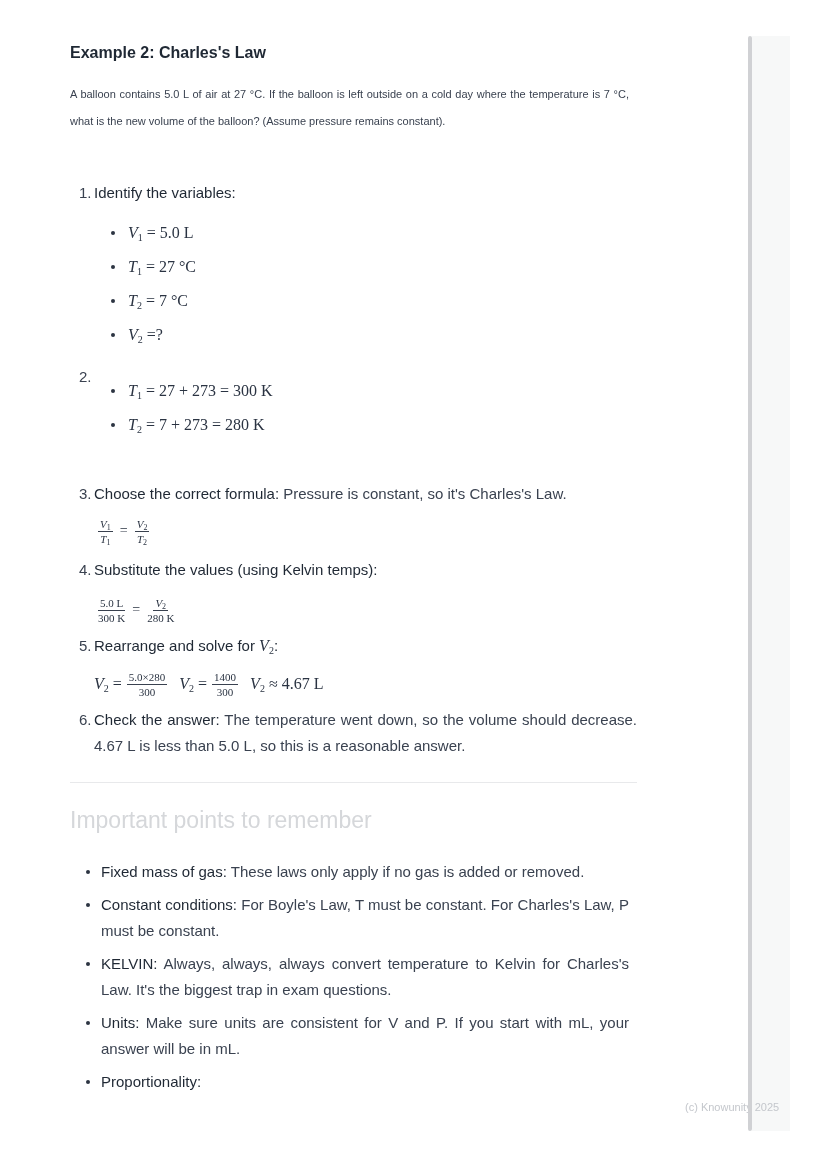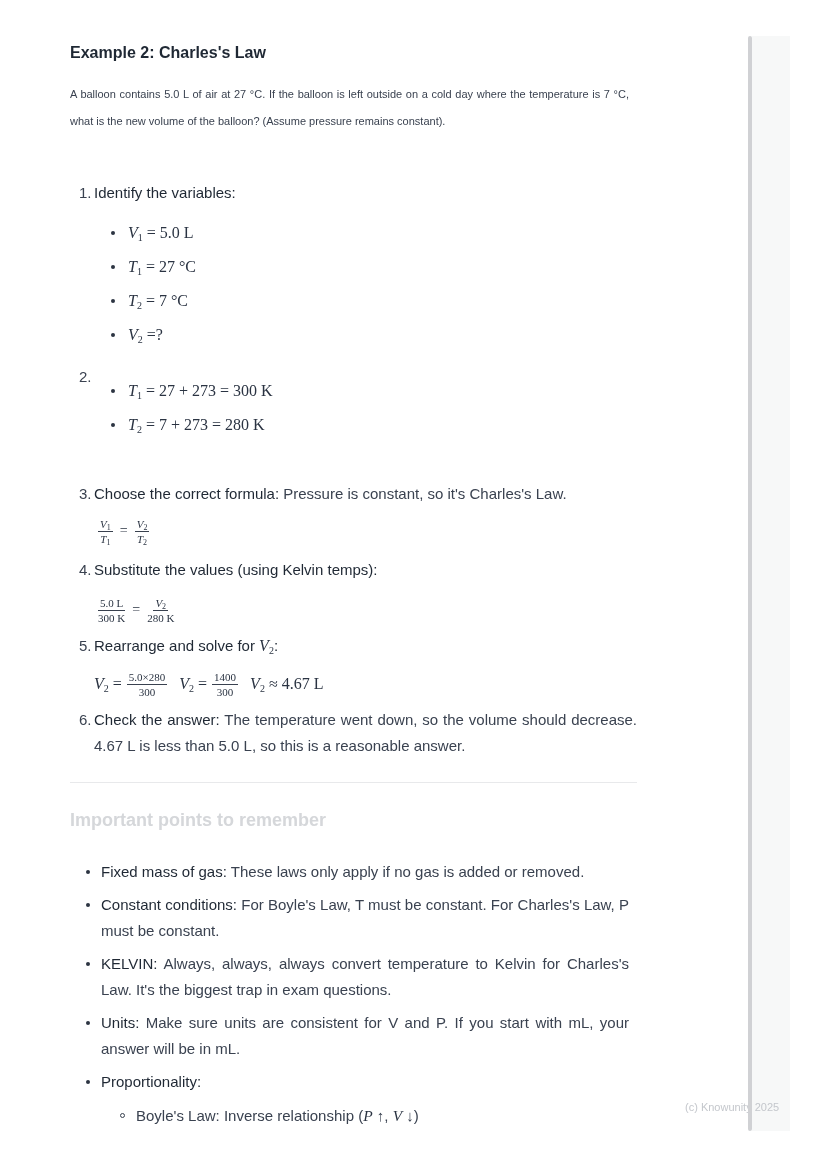--- a/index.html
+++ b/index.html
@@ -44,21 +44,21 @@
   .fnum { border-bottom:1px solid #39414f; padding:1px 2px 1px; }
   .fden { padding-top:1px; }
   .feq { margin:0 7px; font-size:14px; }
   .mgroup { display:inline-flex; align-items:center; margin-right:12px; }
   .mgroup .frac { margin-left:5px; }
 
   .divider { position:absolute; left:0; width:567px; height:1px; background:#e8e9eb; top:782px; }
 
   .muted-heading {
     position:absolute; top:805px; left:0; margin:0;
-    font-size:18px; font-weight:700; color:#d5d7da; line-height:30px;
+    font-size:23px; font-weight:400; color:#d5d7da; line-height:30px;
   }
 
   .points { position:absolute; top:851px; left:0; right:0; }
   .points > li { position:relative; padding-left:23px; font-size:15px; line-height:26px; margin-bottom:7px; text-align:justify; }
   .points > li > .dot { left:8px; top:11px; }
   .sub-list li { position:relative; padding-left:27px; line-height:26px; }
   .circle { position:absolute; left:11px; top:10px; width:5px; height:5px; border-radius:50%; border:1px solid #3a4250; background:transparent; box-sizing:border-box; }
   .sub-math { font-family:"Liberation Serif", serif; font-size:15.5px; color:#2a3342; }
 
   .scrollbar { position:absolute; left:748px; top:36px; width:4px; height:1095px; background:#d0d1d4; border-radius:2px; z-index:3; }
@@ -171,26 +171,20 @@
   <h2 class="muted-heading">Important points to remember</h2>
 
   <ul class="points">
     <li><span class="dot"></span><span class="pt"><strong>Fixed mass of gas:</strong><span> These laws only apply if no gas is added or removed.</span></span></li>
     <li><span class="dot"></span><span class="pt"><strong>Constant conditions:</strong><span> For Boyle's Law, T must be constant. For Charles's Law, P must be constant.</span></span></li>
     <li><span class="dot"></span><span class="pt"><strong>KELVIN:</strong><span> Always, always, always convert temperature to Kelvin for Charles's Law. It's the biggest trap in exam questions.</span></span></li>
     <li><span class="dot"></span><span class="pt"><strong>Units:</strong><span> Make sure units are consistent for V and P. If you start with mL, your answer will be in mL.</span></span></li>
     <li style="margin-bottom:0">
       <span class="dot"></span>
       <span class="pt"><strong>Proportionality:</strong></span>
-      <ul class="sub-list">
-        <li>
-          <span class="circle"></span>
-          <span><span>Boyle's Law: Inverse relationship (</span><span class="sub-math mvar">P</span><span> ↑, </span><span class="sub-math mvar">V</span><span> ↓)</span></span>
-        </li>
-      </ul>
     </li>
   </ul>
 
 </div>
 
 <div class="page-edge"></div>
 <div class="watermark">(c) Knowunity 2025</div>
 <div class="scrollbar"></div>
 
 </body></html>

